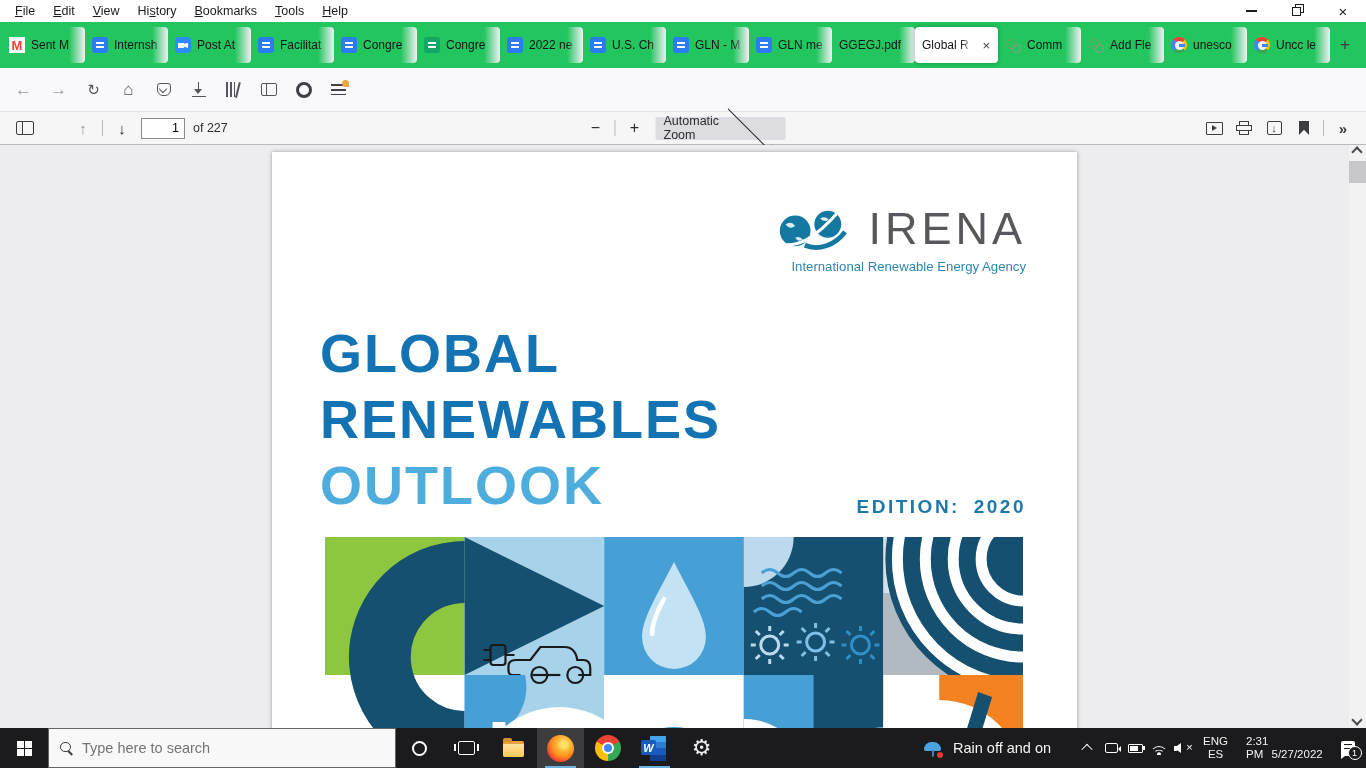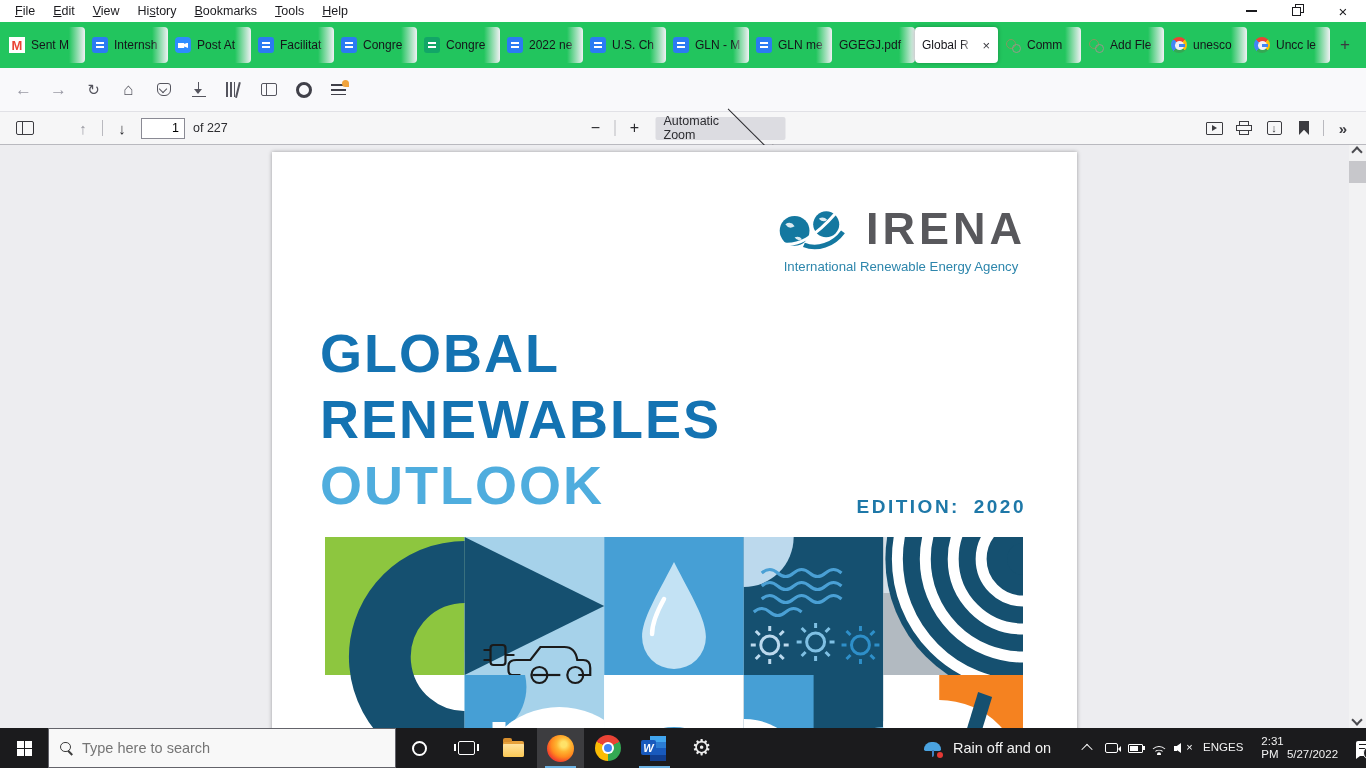--- a/index.html
+++ b/index.html
@@ -96,22 +96,22 @@
   .viewer{position:relative;height:623px;background:#ededf0;overflow:hidden}
   .page{position:absolute;left:272px;top:7px;width:805px;height:1100px;background:#fff;box-shadow:0 0 4px rgba(0,0,0,.35)}
   .scrollbar{position:absolute;right:0;top:0;width:17px;height:100%;background:#f2f2f3}
   .sb-up{position:absolute;top:3px;left:4px;width:8px;height:8px;border-left:2px solid #4a4a4f;border-top:2px solid #4a4a4f;transform:rotate(45deg)}
   .sb-dn{position:absolute;bottom:44px;left:4px;width:8px;height:8px;border-right:2px solid #4a4a4f;border-bottom:2px solid #4a4a4f;transform:rotate(45deg)}
   .sb-thumb{position:absolute;top:16px;left:0;width:17px;height:22px;background:#c7c7cb}
 
   
   .logo{position:absolute;right:51px;top:50px;width:250px}
   .logo-row{display:flex;align-items:center;justify-content:flex-end;gap:10px}
-  .logo-name{font-size:45px;color:#58585c;letter-spacing:4px;font-weight:bold}
-  .logo-sub{margin-top:3px;font-size:13.2px;color:#2d86ac;text-align:center;white-space:nowrap}
+  .logo-name{font-size:45px;color:#58585c;letter-spacing:4px;font-weight:normal}
+  .logo-sub{margin-top:3px;font-size:13.2px;color:#2d86ac;text-align:right;white-space:nowrap}
   .doc-title{position:absolute;left:48px;top:168px;font-weight:bold;font-size:54px;line-height:66px;letter-spacing:2px;color:#1473b2}
   .doc-title .l3{color:#4fadde}
   .edition{position:absolute;right:51px;top:344px;font-size:19px;font-weight:bold;color:#1e78a8;letter-spacing:2.5px;word-spacing:6px}
   .art{position:absolute;left:53px;top:385px;width:698px;height:245px}
 
   
   .taskbar{position:fixed;left:0;bottom:0;width:1366px;height:40px;background:#1b1b1d;display:flex;align-items:stretch;color:#fff;z-index:50}
   .tb-cell{width:47px;flex:none;display:flex;align-items:center;justify-content:center;position:relative}
   .tb-cell.start{width:48px}
   .tb-cell.ffx-cell{background:#3d3d40}
@@ -154,21 +154,21 @@
   .batt::after{content:"";position:absolute;right:-3.5px;top:1.5px;width:2px;height:4px;background:#fff}
   .wifi{width:18px;height:13px;position:relative;overflow:hidden;flex:none}
   .wifi i{position:absolute;left:50%;bottom:0;transform:translate(-50%,50%);border:1.8px solid transparent;border-top-color:#fff;border-radius:50%}
   .wifi .w1{width:18px;height:18px}
   .wifi .w2{width:11px;height:11px}
   .wifi .w3{width:4px;height:4px;background:#fff;border:0;transform:translate(-50%,30%)}
   .spk{position:relative;width:19px;height:13px;flex:none}
   .spk .cone{position:absolute;left:0;top:1px;border:5.5px solid transparent;border-right:7px solid #fff;border-left-width:0}
   .spk .bx{position:absolute;left:0;top:4px;width:3.5px;height:5px;background:#fff}
   .spk .x{position:absolute;right:0;top:-1px;font-size:11px;color:#fff}
-  .lang{display:flex;flex-direction:row;align-items:center;justify-content:center;font-size:11.5px;line-height:13.5px;padding:0 8px;color:#f2f2f2}
+  .lang{display:flex;flex-direction:column;align-items:center;justify-content:center;font-size:11.5px;line-height:13.5px;padding:0 8px;color:#f2f2f2}
   .clock{display:flex;align-items:flex-end;justify-content:center;font-size:11.5px;line-height:13.5px;padding:0 10px;color:#f2f2f2}
   .ac{position:relative;width:17px;height:15px;margin:0 14px 0 8px}
   .ac .bubble{position:absolute;inset:0;background:#fff;border-radius:2px}
   .ac .bubble::before{content:"";position:absolute;left:3px;right:3px;top:3.5px;height:8px;background:repeating-linear-gradient(#1b1b1d 0 1.5px,transparent 1.5px 4px)}
   .ac .bubble::after{content:"";position:absolute;left:0;bottom:-3px;border:3px solid transparent;border-left:4px solid #fff;border-top:3px solid #fff}
   .ac .badge{position:absolute;right:-7px;bottom:-4px;width:14px;height:14px;border-radius:50%;background:#1b1b1d;border:1.4px solid #fff;font-size:9px;display:flex;align-items:center;justify-content:center;color:#fff}
 </style>
 </head>
 <body>
 

